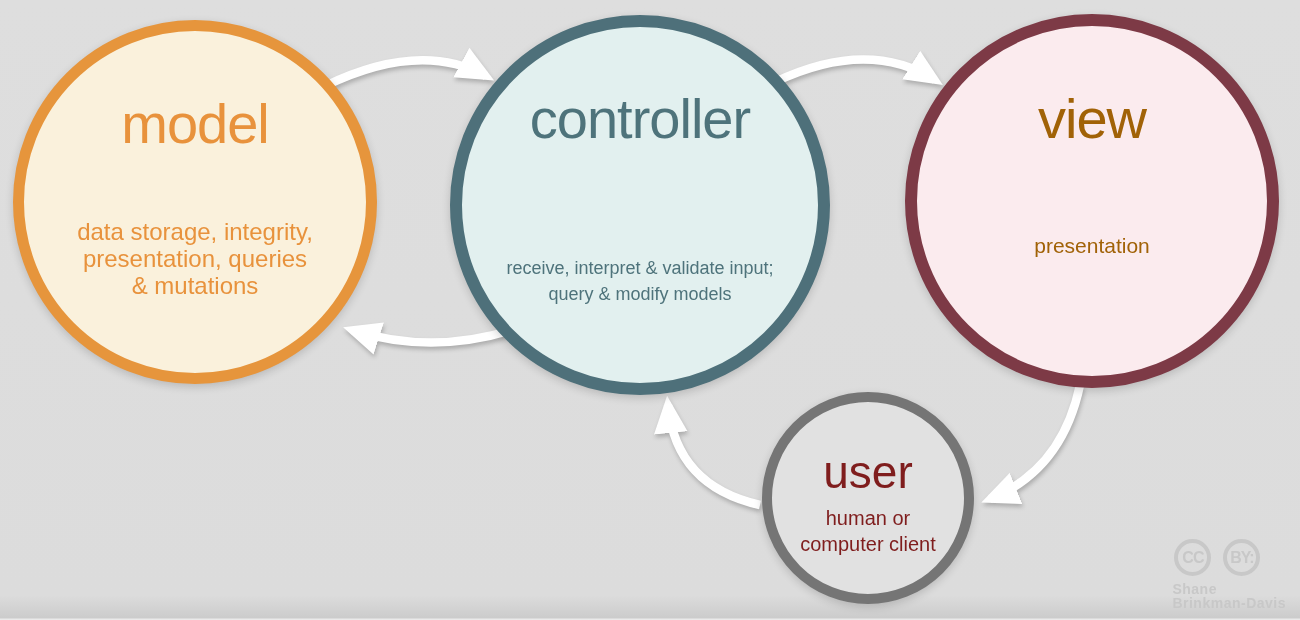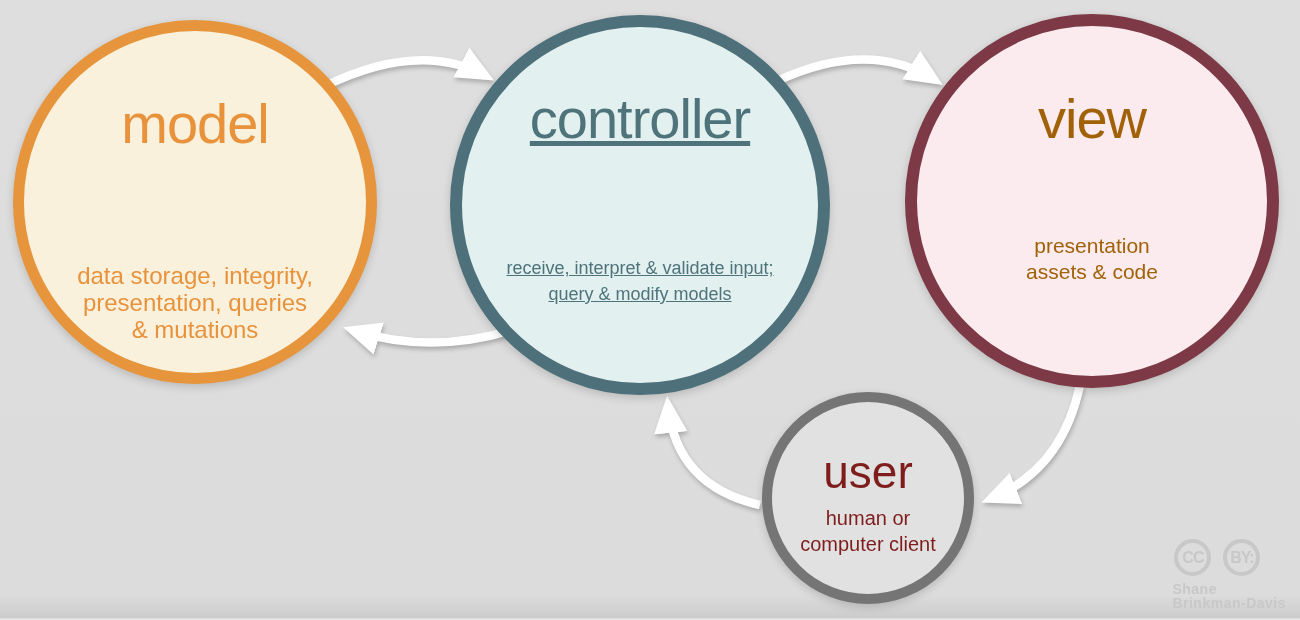--- a/index.html
+++ b/index.html
@@ -37,21 +37,21 @@
     box-shadow: 0 3px 8px rgba(0,0,0,0.16);
   }
   .node .node-title {
     font-weight: 400;
     letter-spacing: -1px;
   }
   .node .node-desc {
     font-weight: 400;
   }
 
-  .node-model       { left: 13px;  top: 20px;  width: 364px; height: 364px; border-width: 11px; gap: 44px; }
+  .node-model       { left: 13px;  top: 20px;  width: 364px; height: 364px; border-width: 11px; }
   .node-controller  { left: 450px; top: 15px;  width: 380px; height: 380px; border-width: 12px; }
   .node-view        { left: 905px; top: 14px;  width: 374px; height: 374px; border-width: 12px; }
   .node-user        { left: 762px; top: 392px; width: 212px; height: 212px; border-width: 10px; }
 
   .node-model .node-title,
   .node-controller .node-title,
   .node-view .node-title {
     font-size: 56px;
     line-height: 58px;
   }
@@ -123,33 +123,32 @@
 
   <div class="node node-model" style="border-color: rgb(230, 149, 60); background: rgb(250, 241, 220); color: rgb(232, 146, 60);">
     <div class="node-title">model</div>
     <div class="node-desc">
       <div>data storage, integrity,</div>
       <div>presentation, queries</div>
       <div>&amp; mutations</div>
     </div>
   </div>
 
-  <div class="node node-controller" style="border-color: rgb(78, 112, 122); background: rgb(226, 240, 239); color: rgb(78, 115, 123); text-decoration: underline;">
+  <div class="node node-controller" style="border-color: rgb(78, 112, 122); background: rgb(226, 240, 239); color: rgb(78, 115, 123);">
     <div class="node-title">controller</div>
     <div class="node-desc">
       <div>receive, interpret &amp; validate input;</div>
       <div>query &amp; modify models</div>
     </div>
   </div>
 
   <div class="node node-view" style="border-color: rgb(125, 58, 70); background: rgb(251, 235, 238); color: #a16207;">
     <div class="node-title">view</div>
     <div class="node-desc">
       <div>presentation</div>
-      <div>assets &amp; code</div>
     </div>
   </div>
 
   <div class="node node-user" style="border-color: rgb(117, 117, 117); background: rgb(225, 225, 225); color: #7f1d1d;">
     <div class="node-title">user</div>
     <div class="node-desc">
       <div>human or</div>
       <div>computer client</div>
     </div>
   </div>

